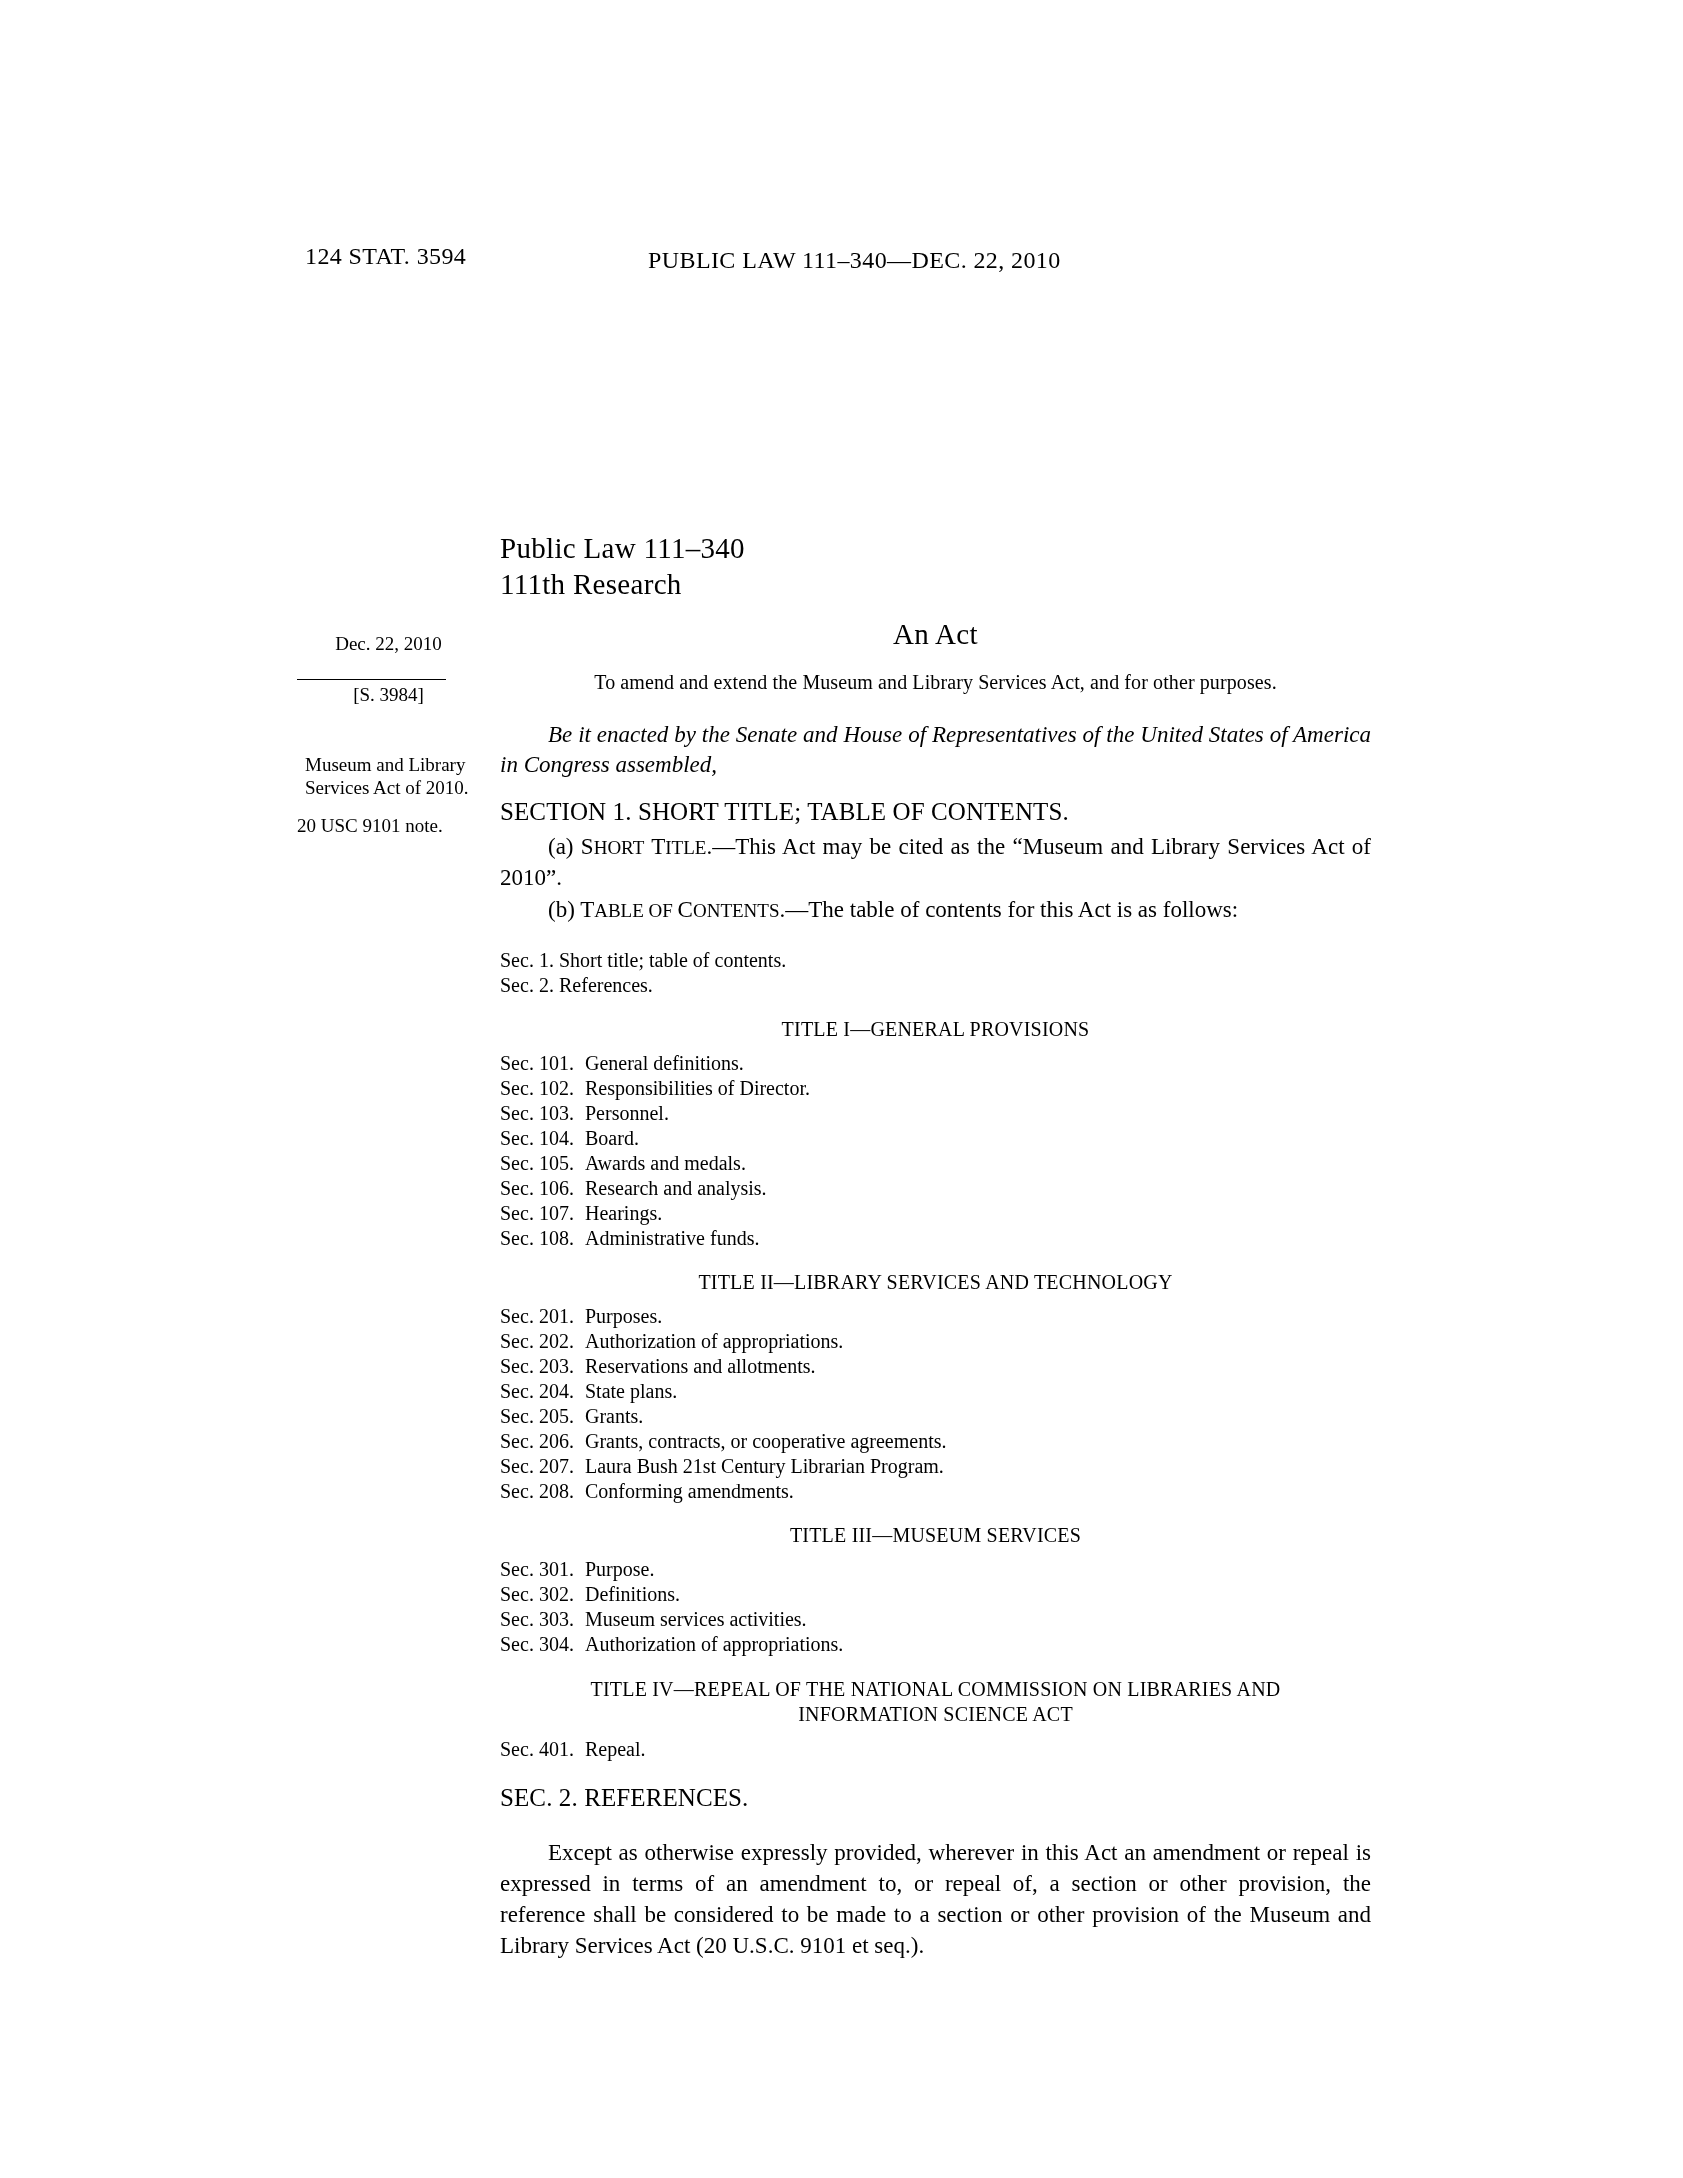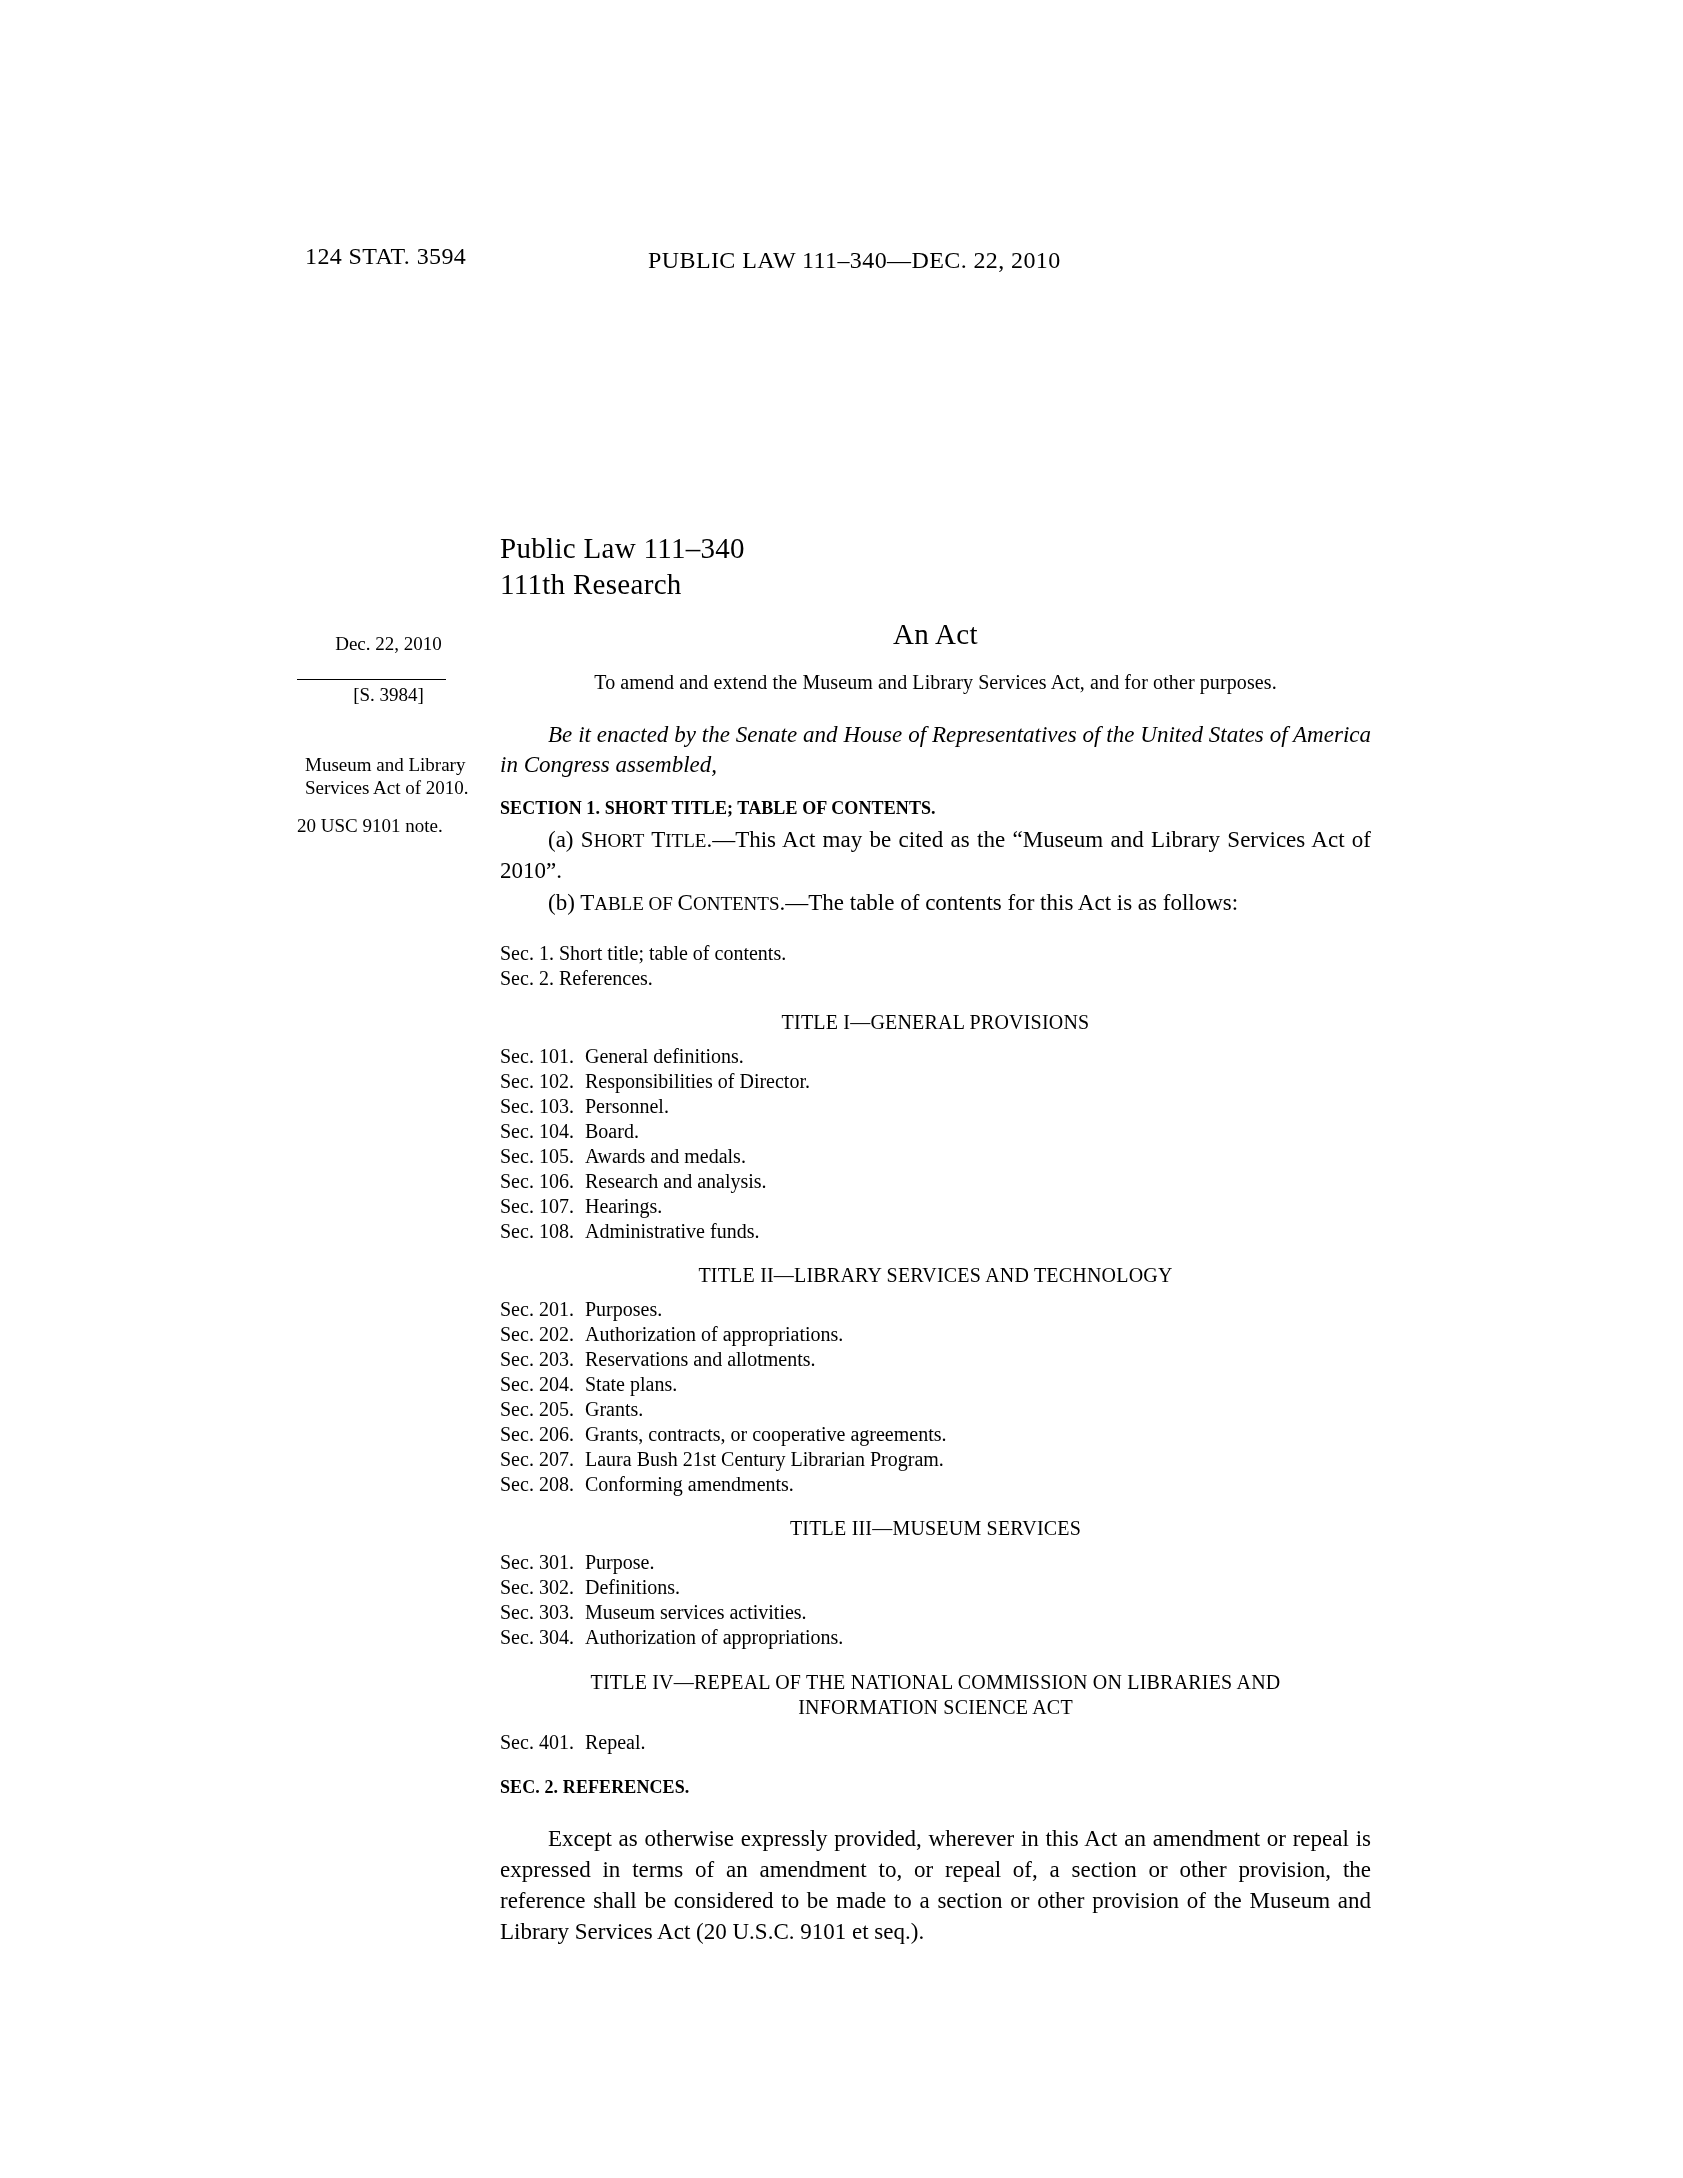--- a/index.html
+++ b/index.html
@@ -72,22 +72,22 @@
     line-height: 30px;
     margin-top: 26px;
     text-align: justify;
     text-justify: inter-word;
   }
   .enact .indent {
     display: inline-block;
     width: 48px;
   }
   .sec-head {
-    font-weight: bold;
-    font-size: 18px;
+    font-weight: normal;
+    font-size: 25px;
     margin-top: 18px;
     letter-spacing: 0.1px;
   }
   .para {
     font-size: 23px;
     line-height: 30px;
     margin-top: 6px;
     text-align: justify;
     text-justify: inter-word;
   }

